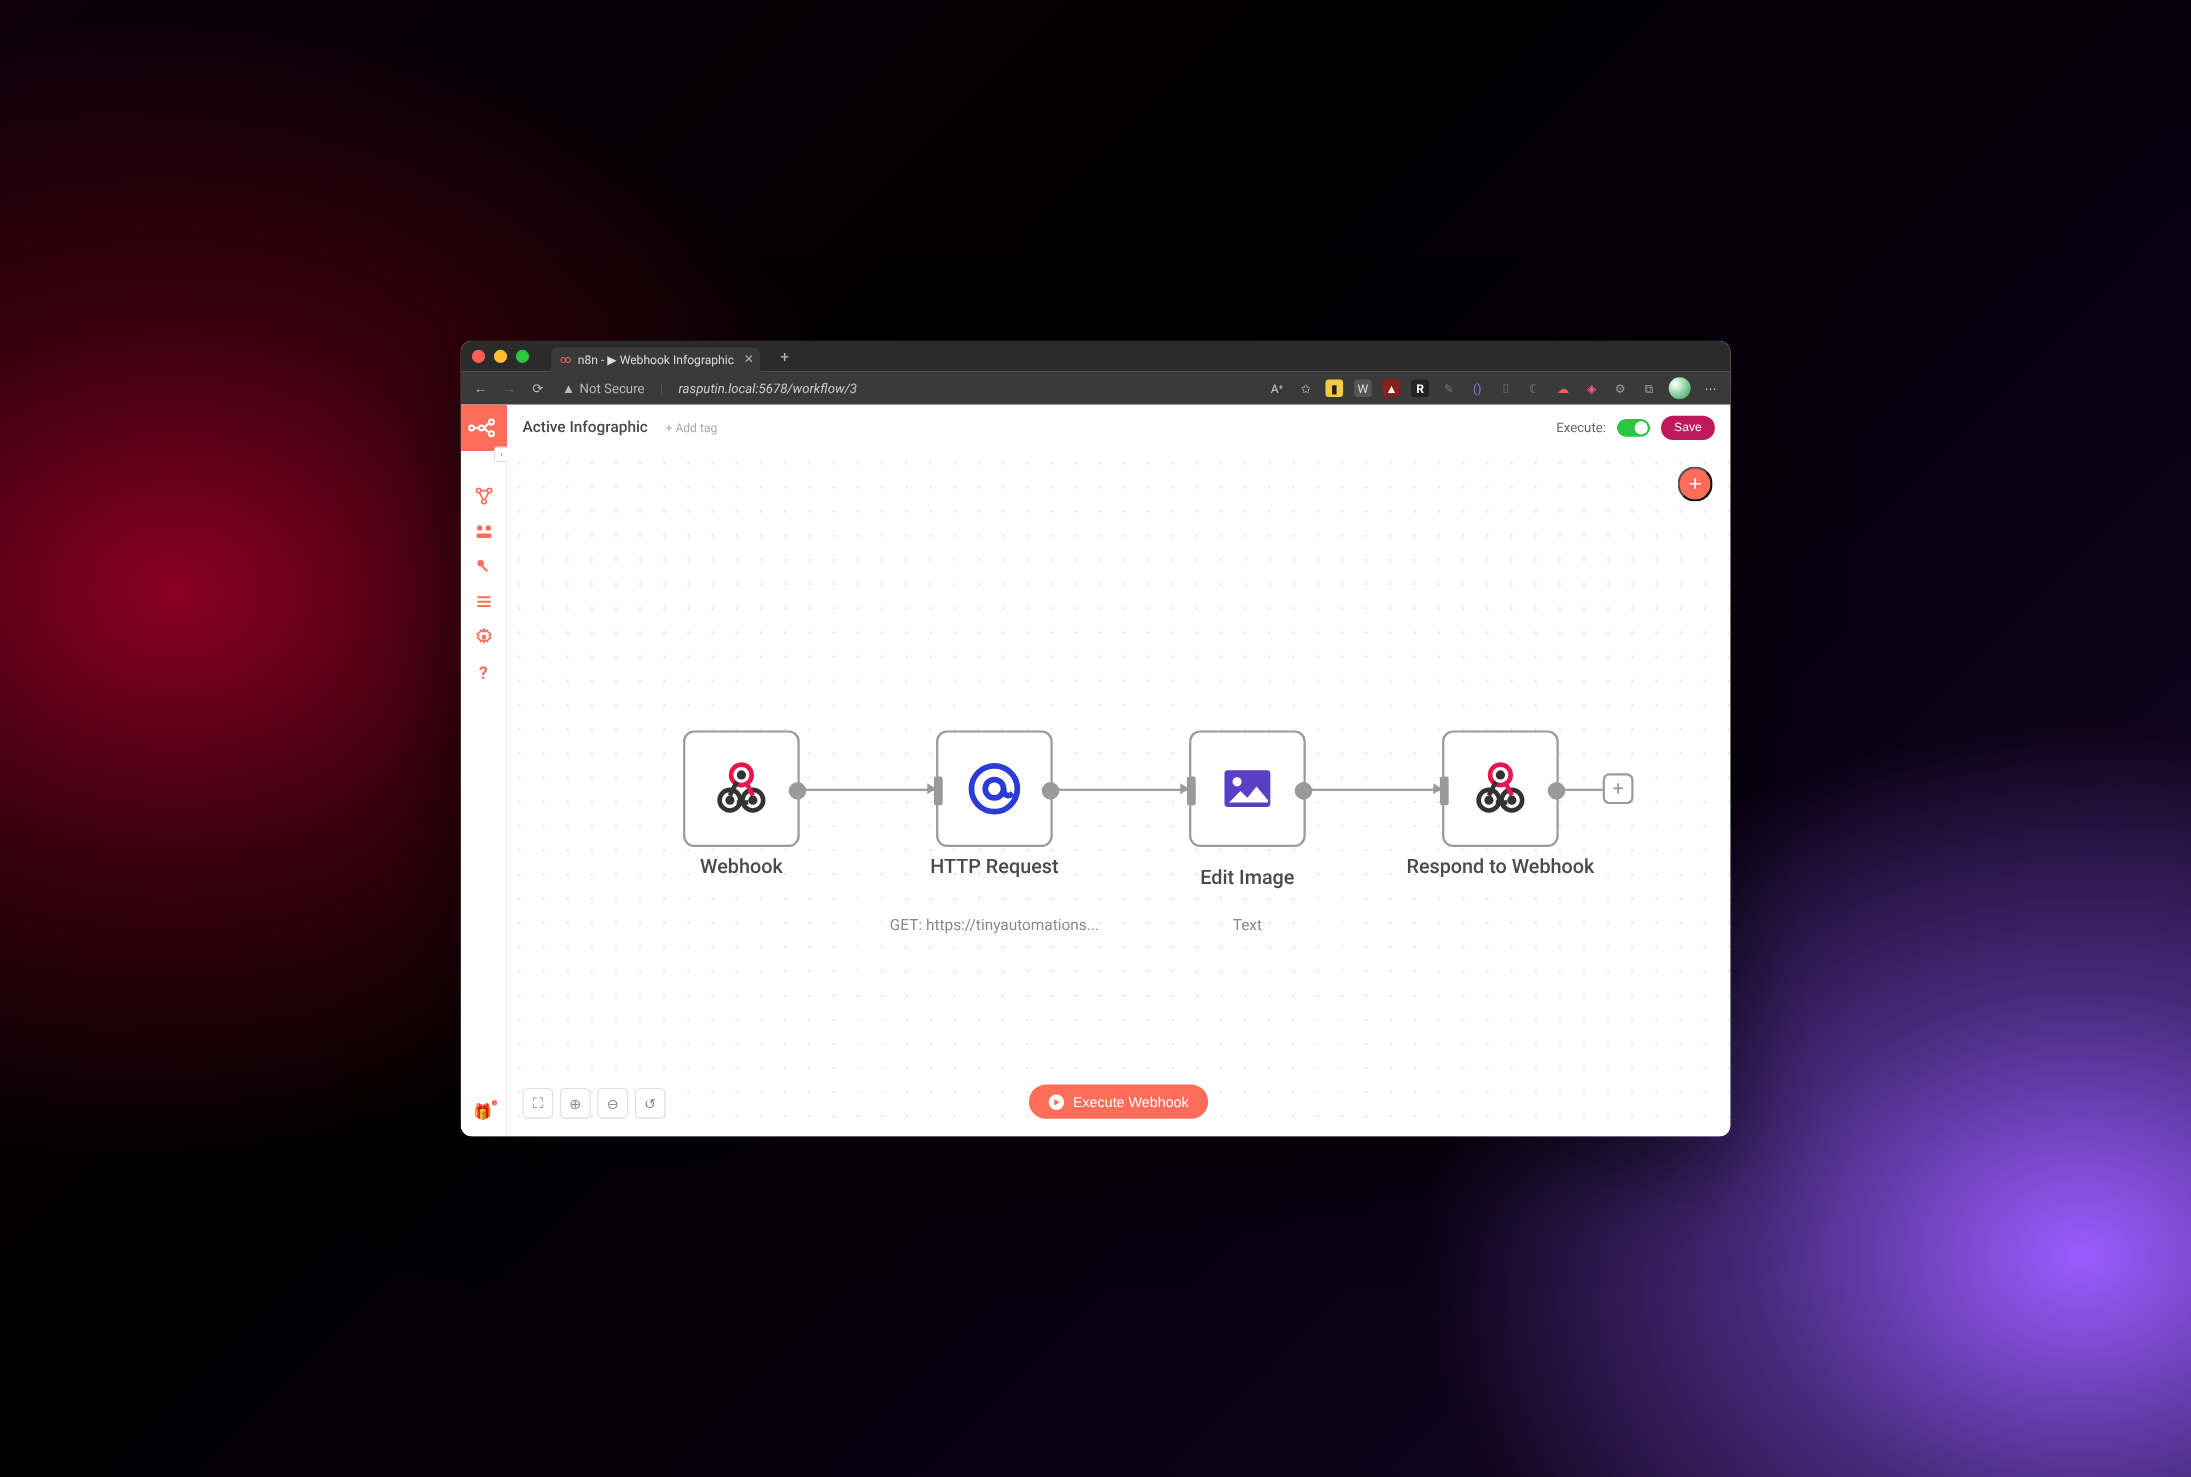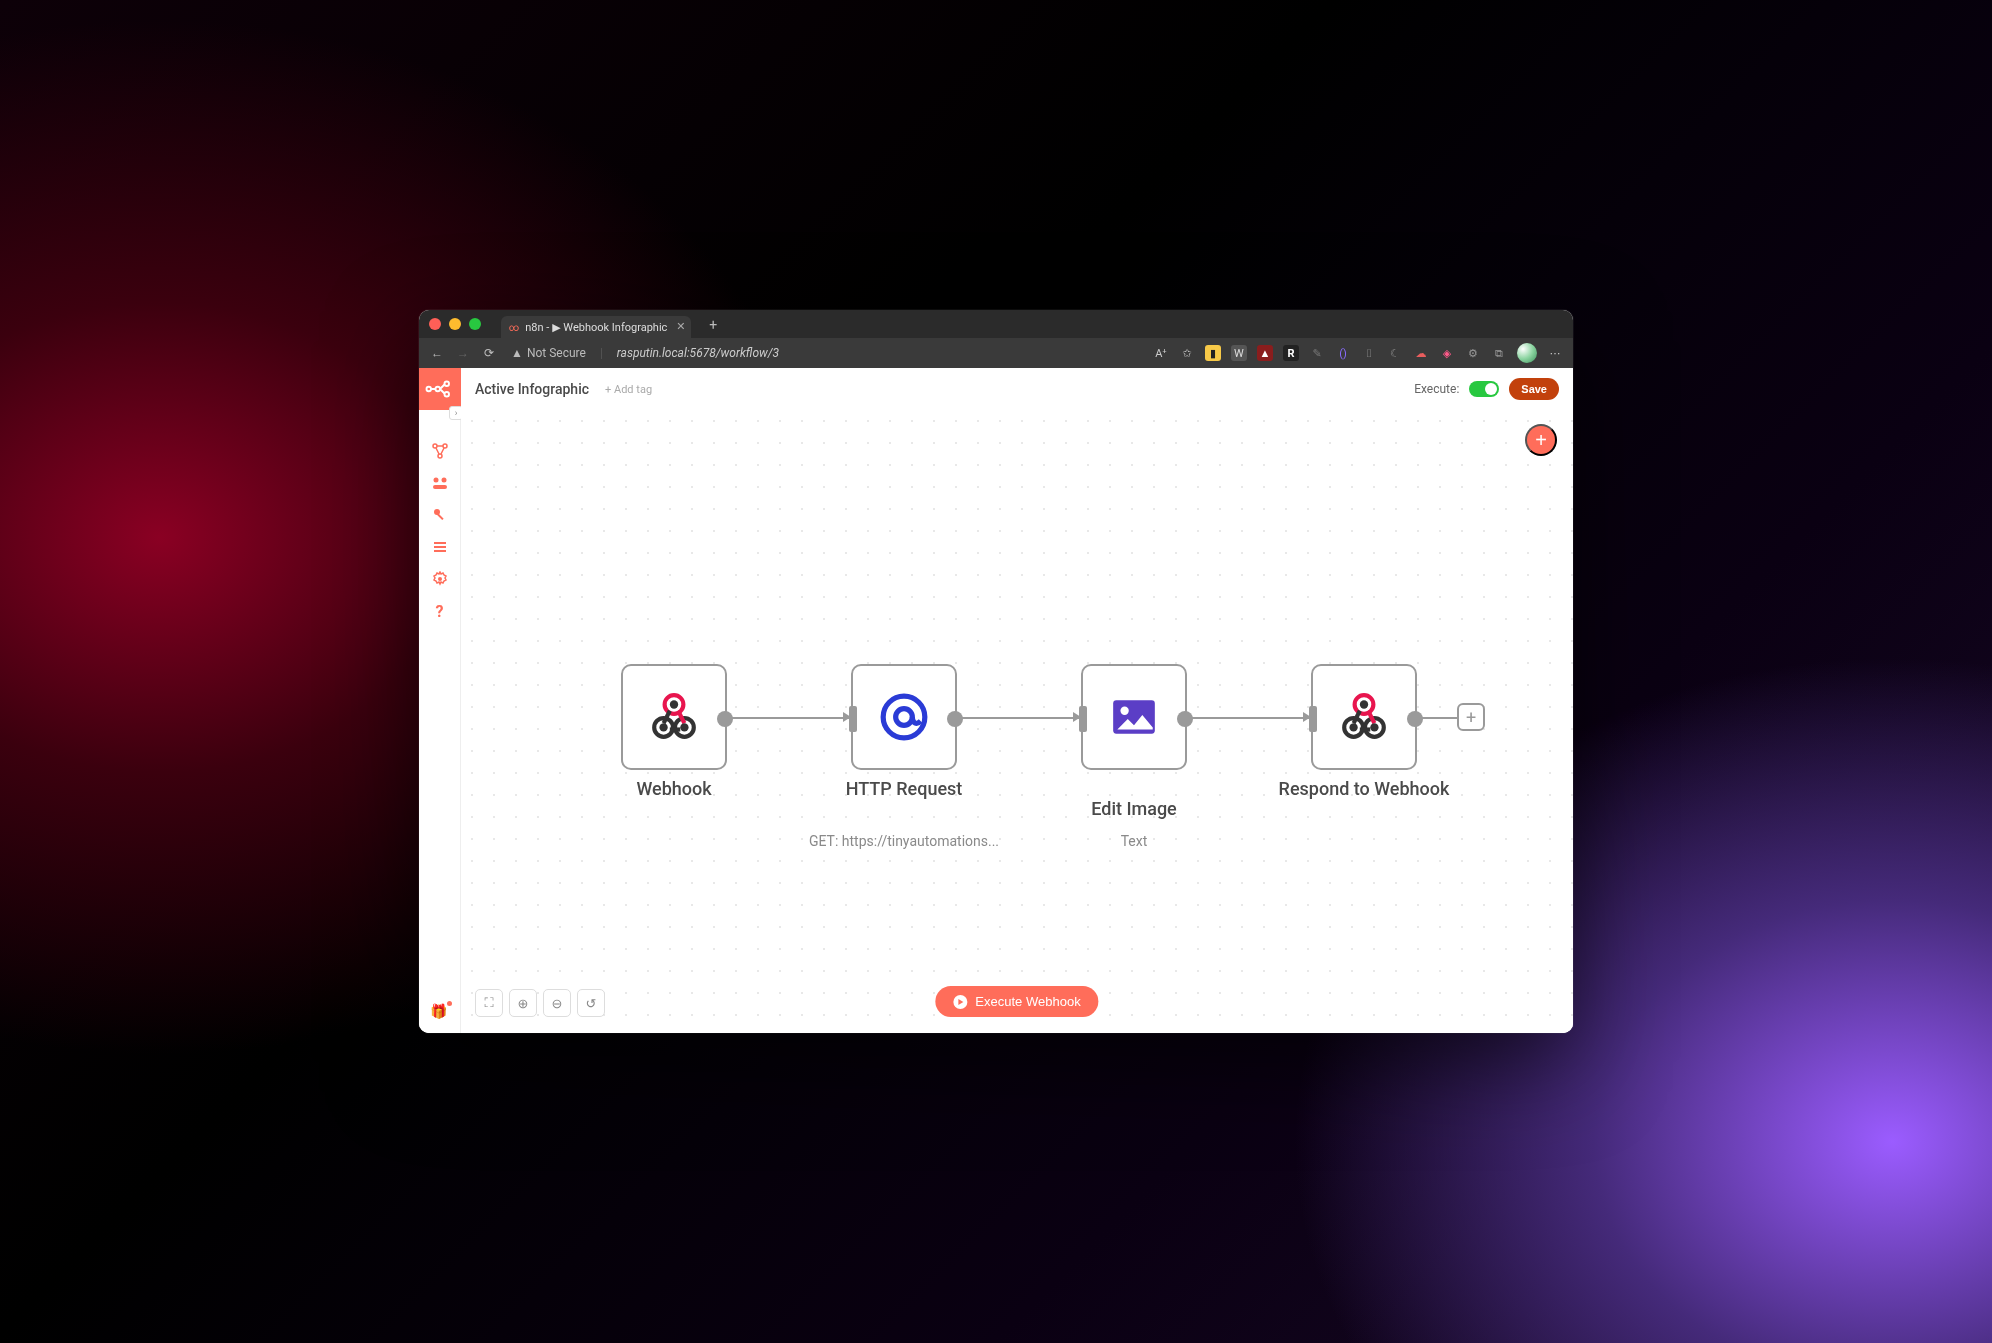--- a/index.html
+++ b/index.html
@@ -88,21 +88,21 @@
     background:#fff; z-index:5;
   }
   .wf-name { font-size:14px; color:#4a4a4a; font-weight:500;}
   .add-tag { font-size:11px; color:#aaa;}
   .top-right { margin-left:auto; display:flex; align-items:center; gap:10px;}
   .active-lbl{font-size:12px;color:#666;}
   .toggle {
     width:30px;height:16px;background:#28c840;border-radius:10px;position:relative;
   }
   .toggle::after{content:"";position:absolute;width:12px;height:12px;background:#fff;border-radius:50%;top:2px;right:2px;}
-  .save-btn{background:#c2410c;color:#fff;font-size:11px;padding:5px 12px;border-radius:12px;border:none;font-weight:bold;}
+  .save-btn{background:#be185d;color:#fff;font-size:11px;padding:5px 12px;border-radius:12px;border:none;}
   .fab{
     position:absolute; top:56px; right:16px; width:32px;height:32px;
     background:#ff6d5a;border-radius:50%;display:flex;align-items:center;justify-content:center;
     color:#fff;font-size:20px;font-weight:300;z-index:5;
   }
   
   .canvas {
     position:absolute; top:42px; left:42px; right:0; bottom:0;
     background:#fff;
     background-image: radial-gradient(circle, #e8e8e8 1px, transparent 1px);
@@ -310,21 +310,21 @@
 
       <div class="node" style="top:254px;left:620px">
         <svg class="icon" viewBox="0 0 48 48">
           <rect x="4" y="8" width="40" height="32" rx="3" fill="#5b3ec6"></rect>
           <circle cx="15" cy="18" r="4" fill="#fff"></circle>
           <path d="M8 36l10-10 6 6 8-10 10 12v2H8z" fill="#fff"></path>
         </svg>
         <div class="port in-sq"></div>
         <div class="port out"></div>
       </div>
-      <div class="node-label" style="top:388px;left:573px">Edit Image</div>
+      <div class="node-label" style="top:378px;left:573px">Edit Image</div>
       <div class="node-sub" style="top:390px;left:573px">Text</div>
 
       <div class="node" style="top:254px;left:850px">
         <svg class="icon" viewBox="0 0 48 48">
           <g stroke-width="4" fill="none">
             <circle cx="14" cy="34" r="9" stroke="#333"></circle>
             <circle cx="34" cy="34" r="9" stroke="#333"></circle>
             <circle cx="24" cy="12" r="9" stroke="#e8154e"></circle>
             <path d="M20 18L14 30" stroke="#333"></path>
             <path d="M28 18L34 30" stroke="#e8154e"></path>

